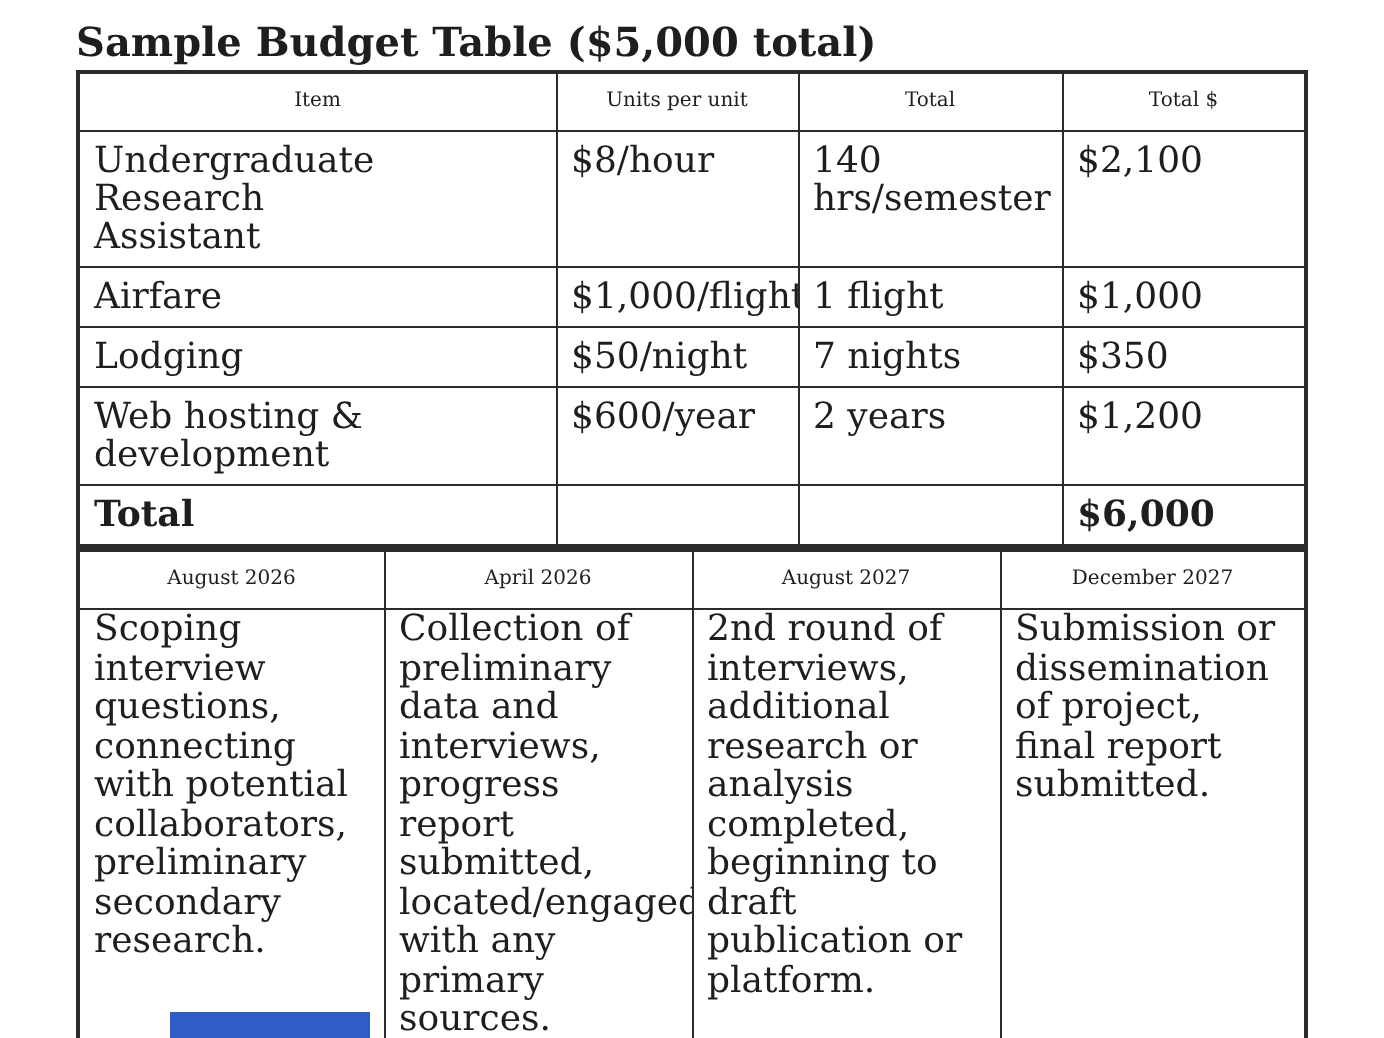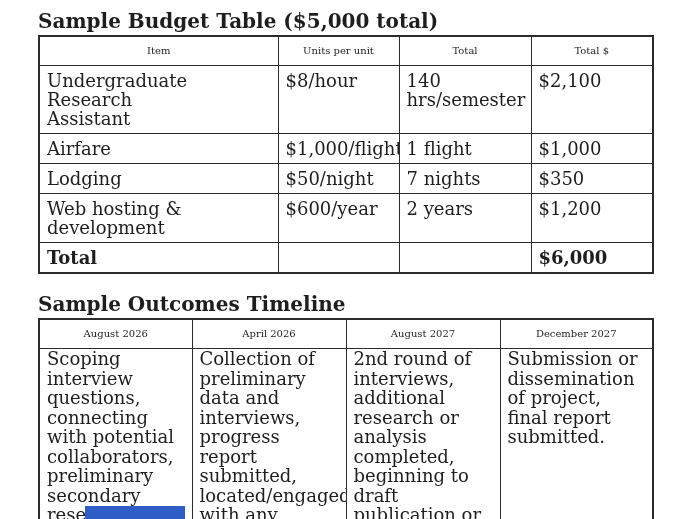--- a/index.html
+++ b/index.html
@@ -89,21 +89,20 @@
       </tr>
       <tr class="total-row">
         <td>Total</td>
         <td></td>
         <td></td>
         <td>$6,000</td>
       </tr>
     </tbody>
   </table>
 
-  <div class="section-title title-gap">Sample Outcomes Timeline</div>
 
   <table class="timeline">
     <colgroup>
       <col style="width:153px">
         <col style="width:154px">
       <col style="width:154px">
         <col style="width:153px">
     </colgroup>
     <thead>
       <tr>

